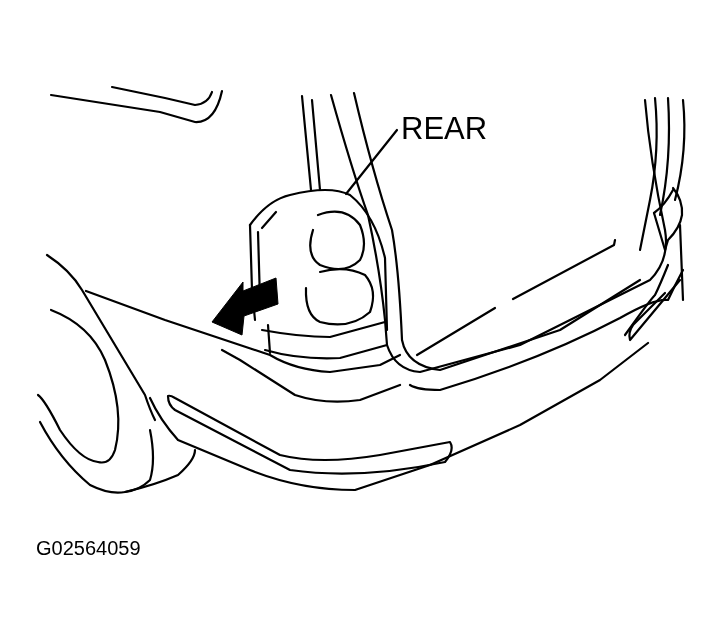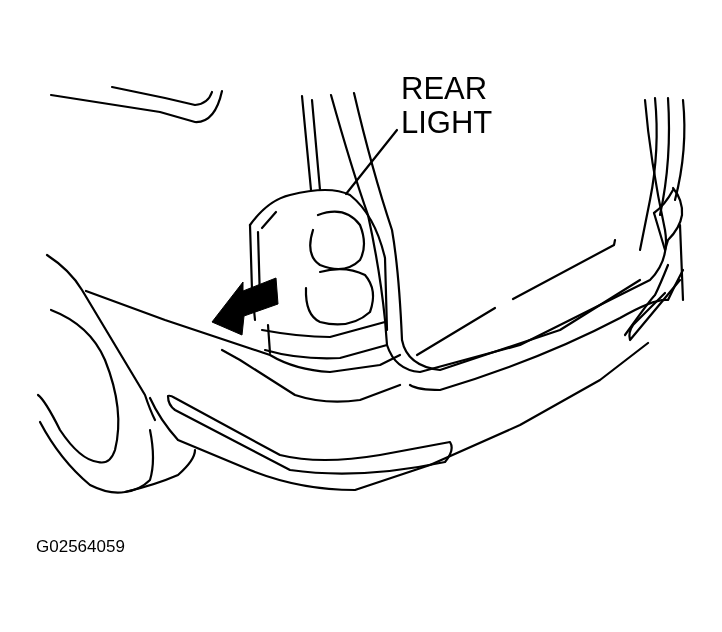--- a/index.html
+++ b/index.html
@@ -6,25 +6,26 @@
   body { width: 722px; height: 632px; position: relative; overflow: hidden; }
   #diagram { position: absolute; left: 0; top: 0; width: 722px; height: 632px; }
   .ln { fill: none; stroke: #000; stroke-width: 2.2; stroke-linecap: round; stroke-linejoin: round; }
   .label {
     position: absolute;
     font-family: "Liberation Sans", sans-serif;
     font-size: 31px;
     line-height: 34px;
     color: #000;
     letter-spacing: 0px;
+    margin-top: 40px;
   }
   .code {
     position: absolute;
     font-family: "Liberation Sans", sans-serif;
-    font-size: 17px;
+    font-size: 20px;
     color: #000;
   }
 </style>
 </head>
 <body>
 
 <svg id="diagram" viewBox="0 0 722 632" xmlns="http://www.w3.org/2000/svg">
 
   <g>
     <path class="ln" d="M51,95 L160,112 L195,122 Q215,123 222,91"></path>
@@ -85,16 +86,15 @@
     <path class="ln" d="M168,396 Q168,405 175,410 L290,470 Q360,480 445,462 Q455,450 450,442 L380,455 Q320,465 280,455 L175,398 Q170,395 168,396"></path>
 
     <path class="ln" d="M51,310 Q90,325 105,360 Q125,410 115,450 Q110,465 98,462 Q80,460 60,430 Q45,400 38,395"></path>
     <path class="ln" d="M40,422 Q60,460 90,485 Q110,495 125,492 Q155,485 178,475 Q195,460 195,450"></path>
     <path class="ln" d="M150,430 Q156,460 150,480 Q140,490 125,492"></path>
   </g>
 </svg>
 
 <div class="label" style="left:401px; top:72px;">
   <div>REAR</div>
-  <div>LIGHT</div>
 </div>
 
 <div class="code" style="left:36px; top:537px;">G02564059</div>
 
 </body></html>

